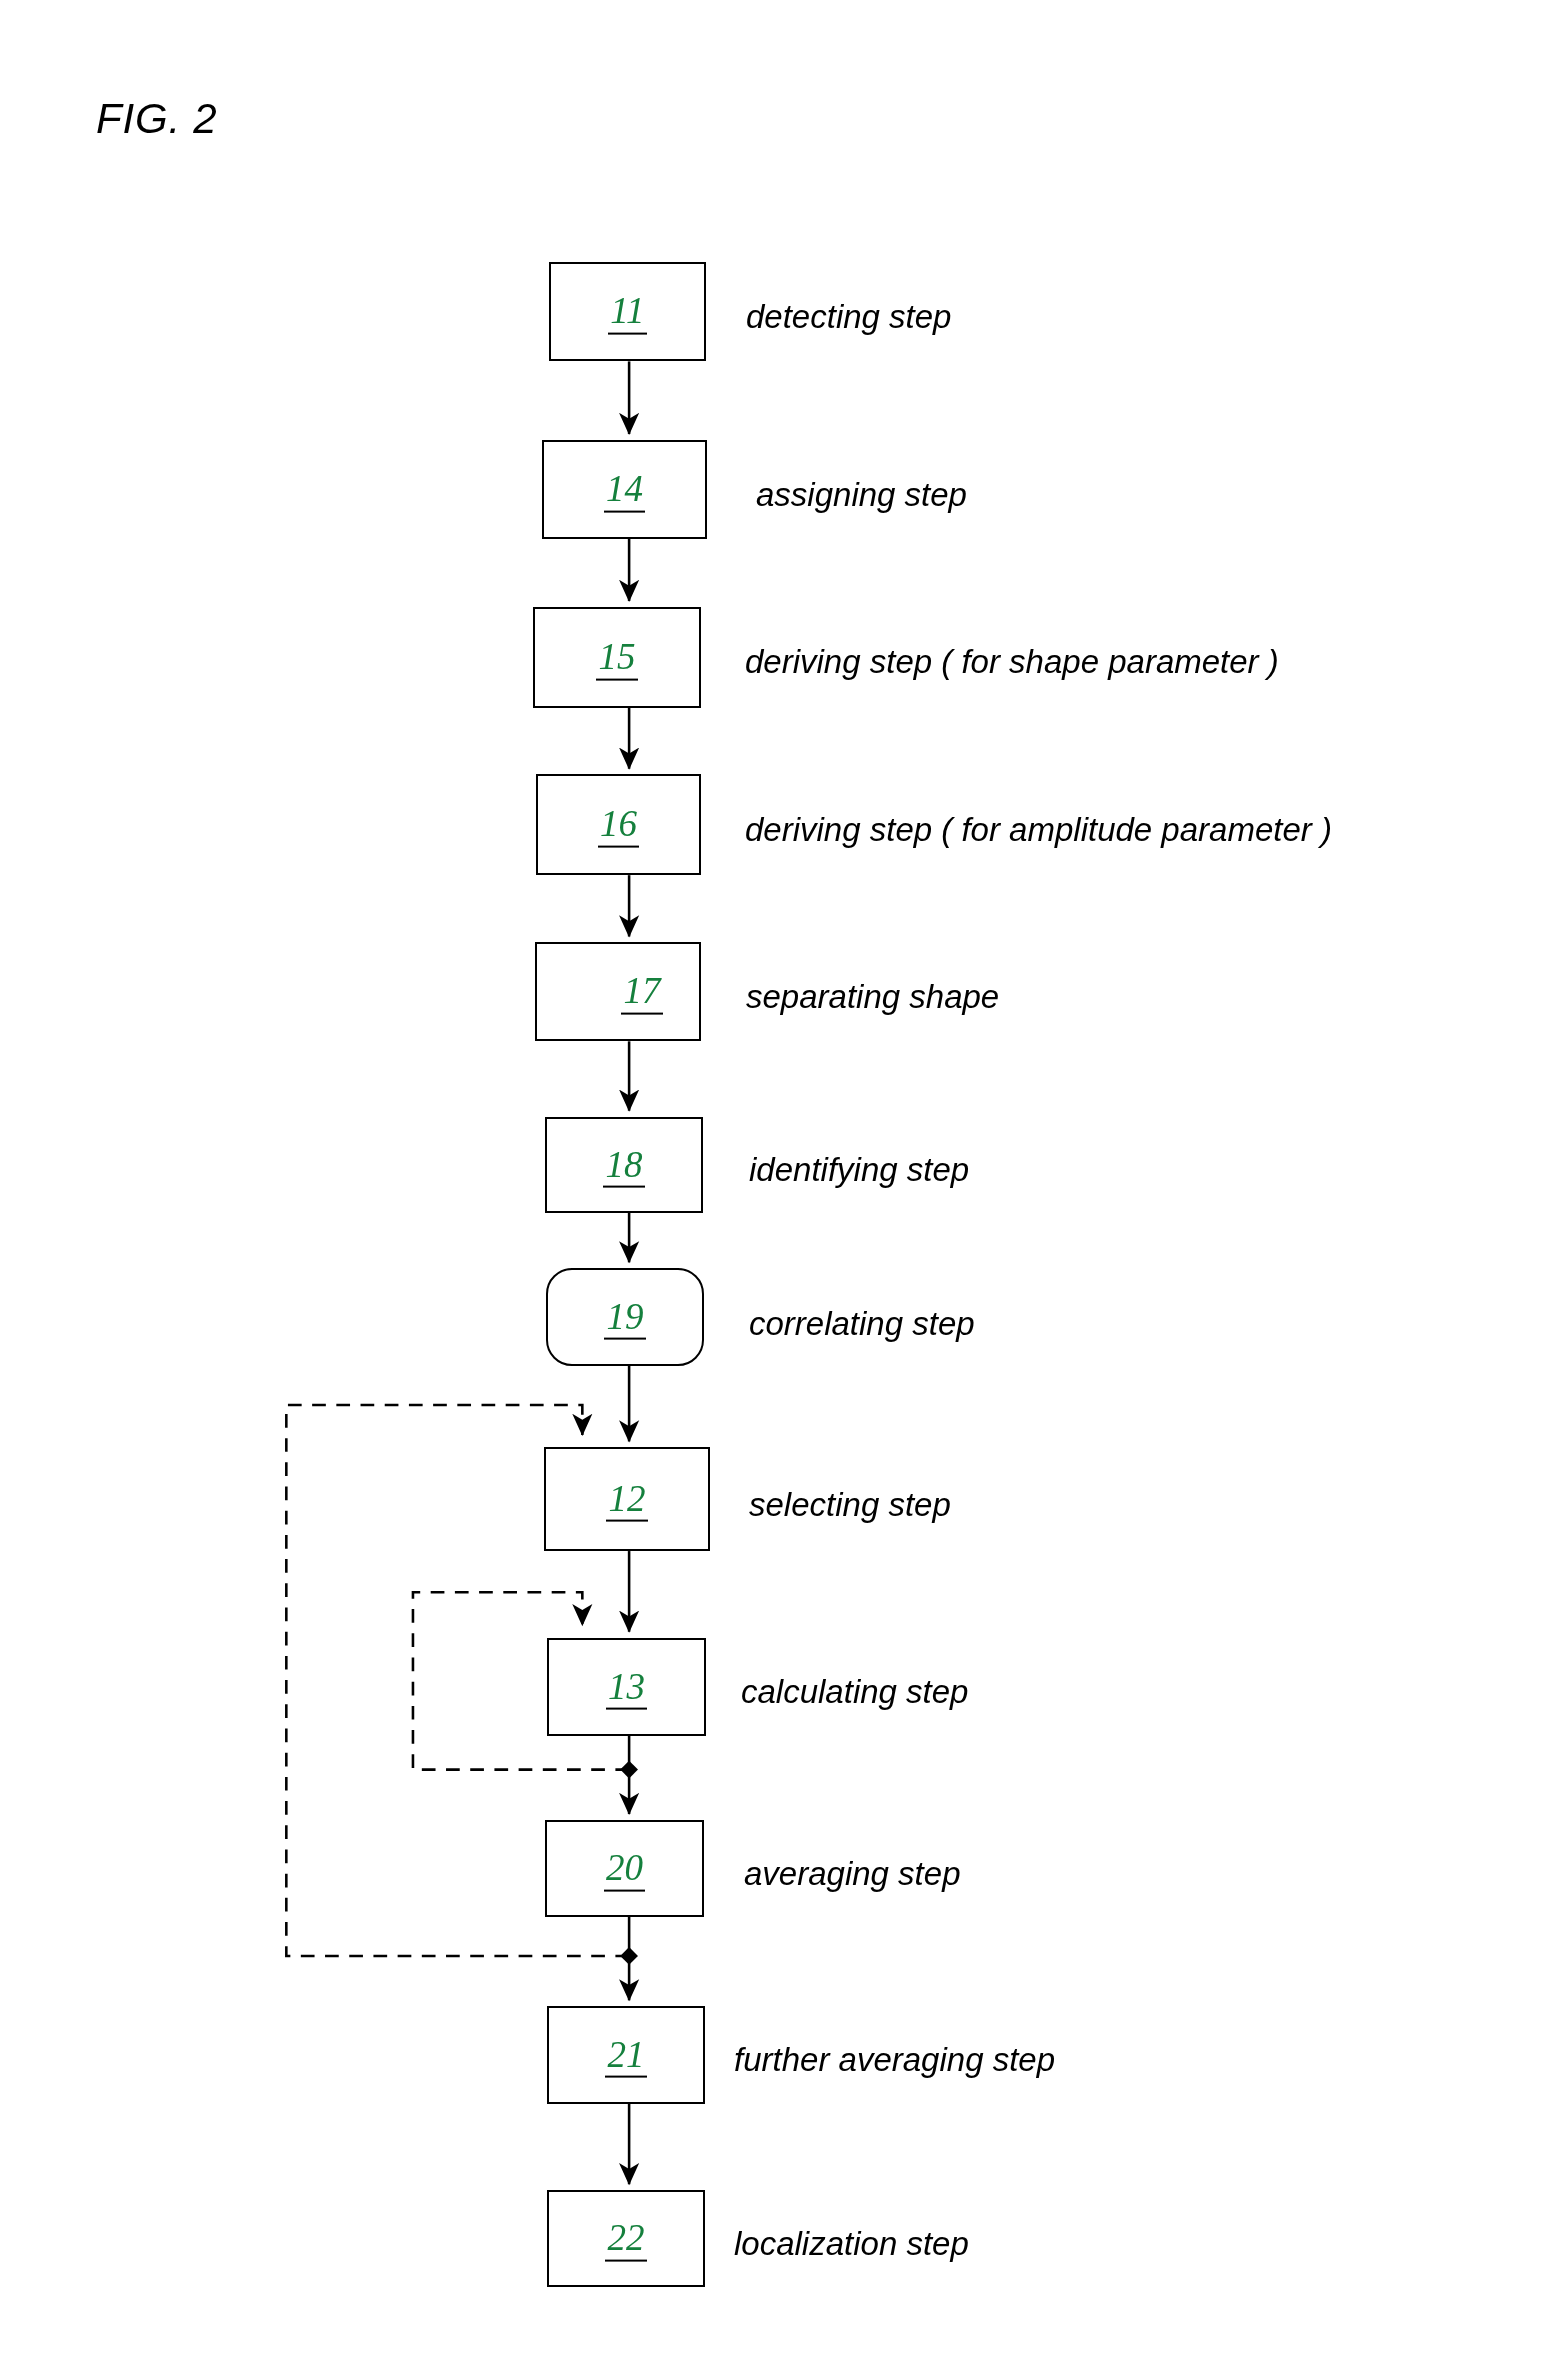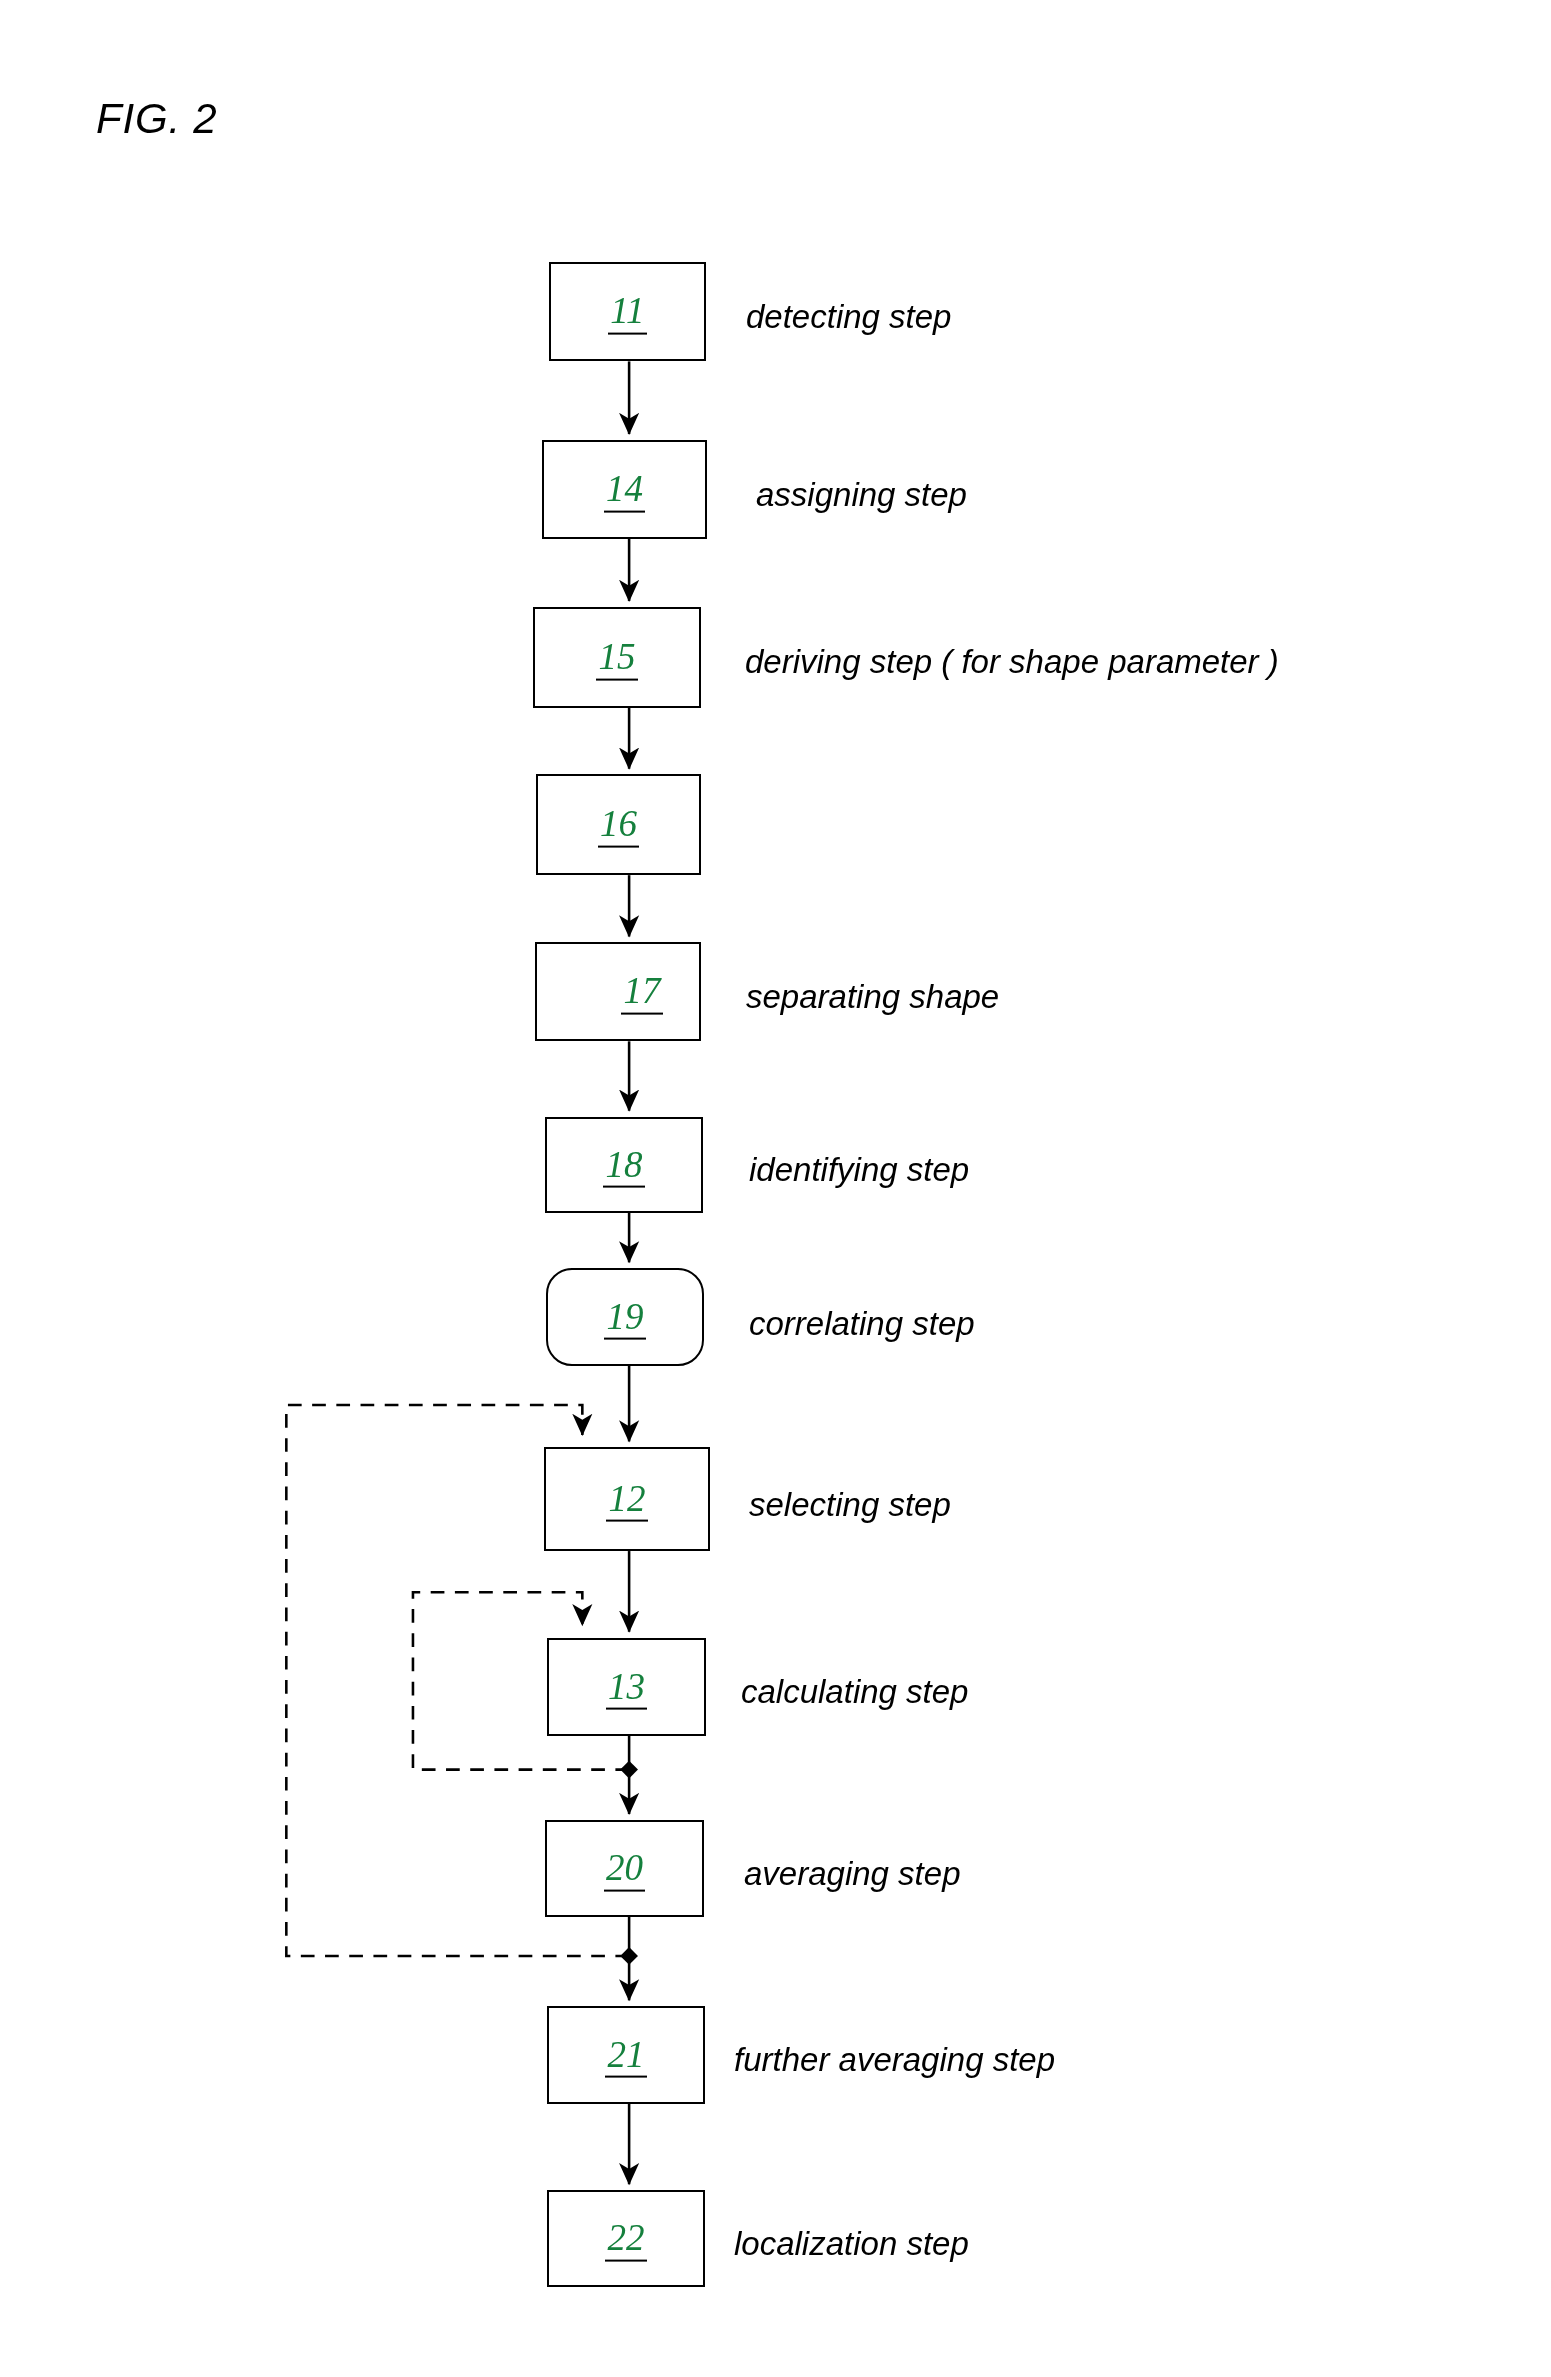--- a/index.html
+++ b/index.html
@@ -149,20 +149,21 @@
   <div class="proc-box" style="left:547px; top:2006px; width:158px; height:98px;">
     <span class="proc-num">21</span>
   </div>
   <div class="proc-box" style="left:547px; top:2190px; width:158px; height:97px;">
     <span class="proc-num">22</span>
   </div>
 
   <div class="step-label" style="left:746px; top:300px;">detecting step</div>
   <div class="step-label" style="left:756px; top:478px;">assigning step</div>
   <div class="step-label" style="left:745px; top:645px;">deriving step ( for shape parameter )</div>
+  <div class="step-label" style="left:745px; top:813px;">deriving step ( for amplitude parameter )</div>
   <div class="step-label" style="left:746px; top:980px;">separating shape</div>
   <div class="step-label" style="left:749px; top:1153px;">identifying step</div>
   <div class="step-label" style="left:749px; top:1307px;">correlating step</div>
   <div class="step-label" style="left:749px; top:1488px;">selecting step</div>
   <div class="step-label" style="left:741px; top:1675px;">calculating step</div>
   <div class="step-label" style="left:744px; top:1857px;">averaging step</div>
   <div class="step-label" style="left:734px; top:2043px;">further averaging step</div>
   <div class="step-label" style="left:734px; top:2227px;">localization step</div>
 
 </div>

